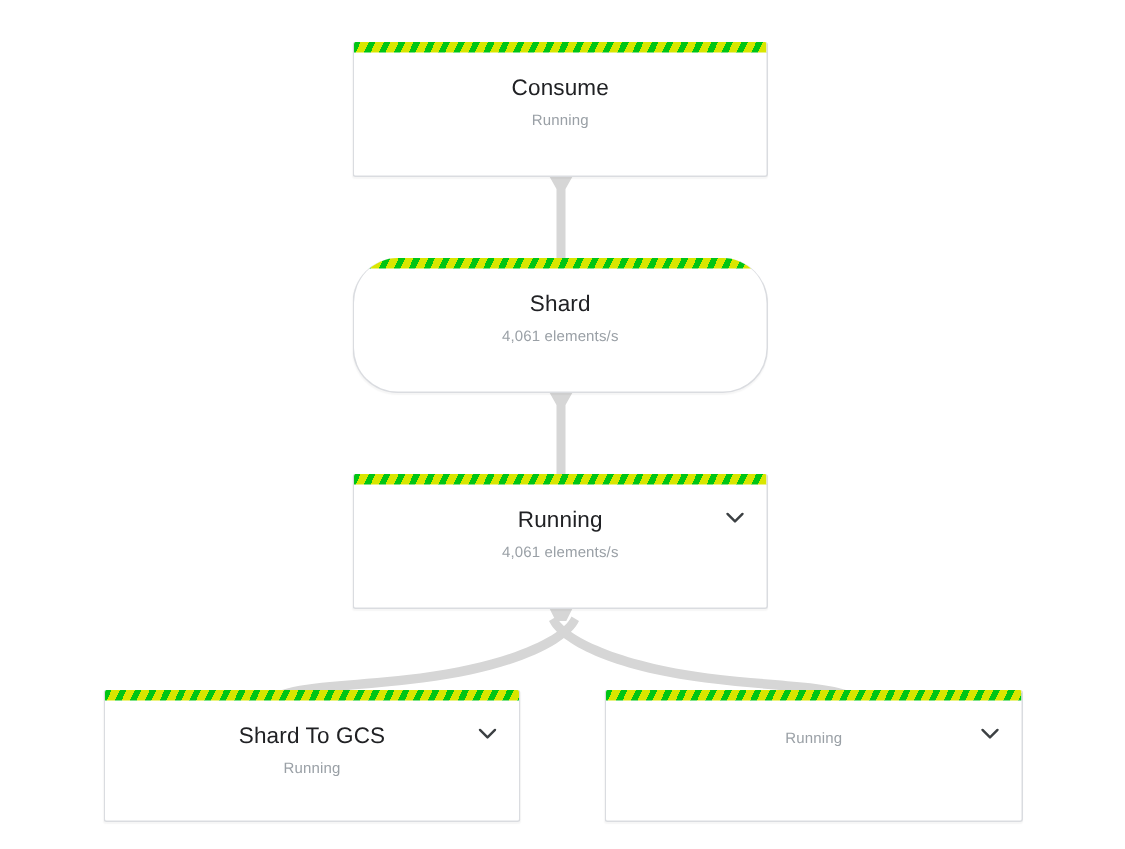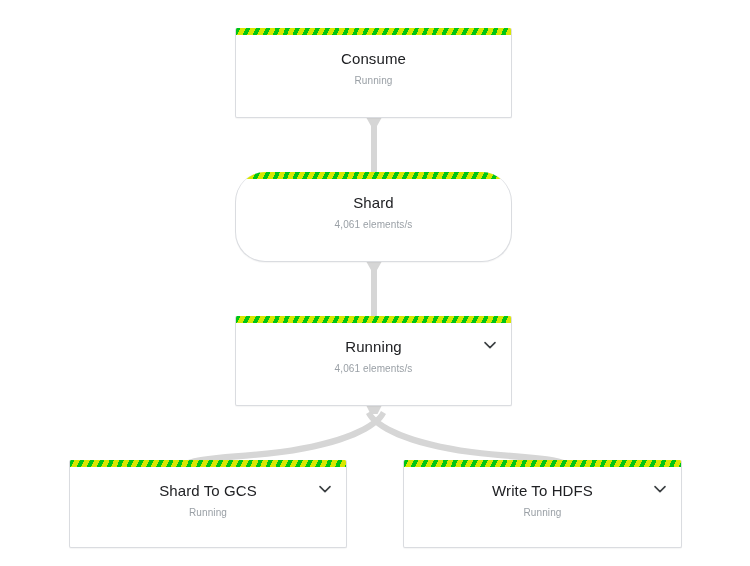--- a/index.html
+++ b/index.html
@@ -169,21 +169,20 @@
     <div class="chevron" style="right:12px;">
       <svg width="18" height="18" viewBox="0 0 18 18" xmlns="http://www.w3.org/2000/svg">
         <path d="M4 6.6 L9 11.6 L14 6.6" fill="none" stroke="#3c4043" stroke-width="1.6" stroke-linecap="round" stroke-linejoin="round"></path>
       </svg>
     </div>
   </div>
 
   <div class="node" id="node-write-to-hdfs" style="left:403px; top:460px; width:279px; height:88px;">
     <div class="node-stripe"></div>
     <div class="node-body">
-      <span class="node-title">Write To HDFS</span>
       <span class="node-subtitle">Running</span>
     </div>
     <div class="chevron" style="right:12px;">
       <svg width="18" height="18" viewBox="0 0 18 18" xmlns="http://www.w3.org/2000/svg">
         <path d="M4 6.6 L9 11.6 L14 6.6" fill="none" stroke="#3c4043" stroke-width="1.6" stroke-linecap="round" stroke-linejoin="round"></path>
       </svg>
     </div>
   </div>
 
 </div>

